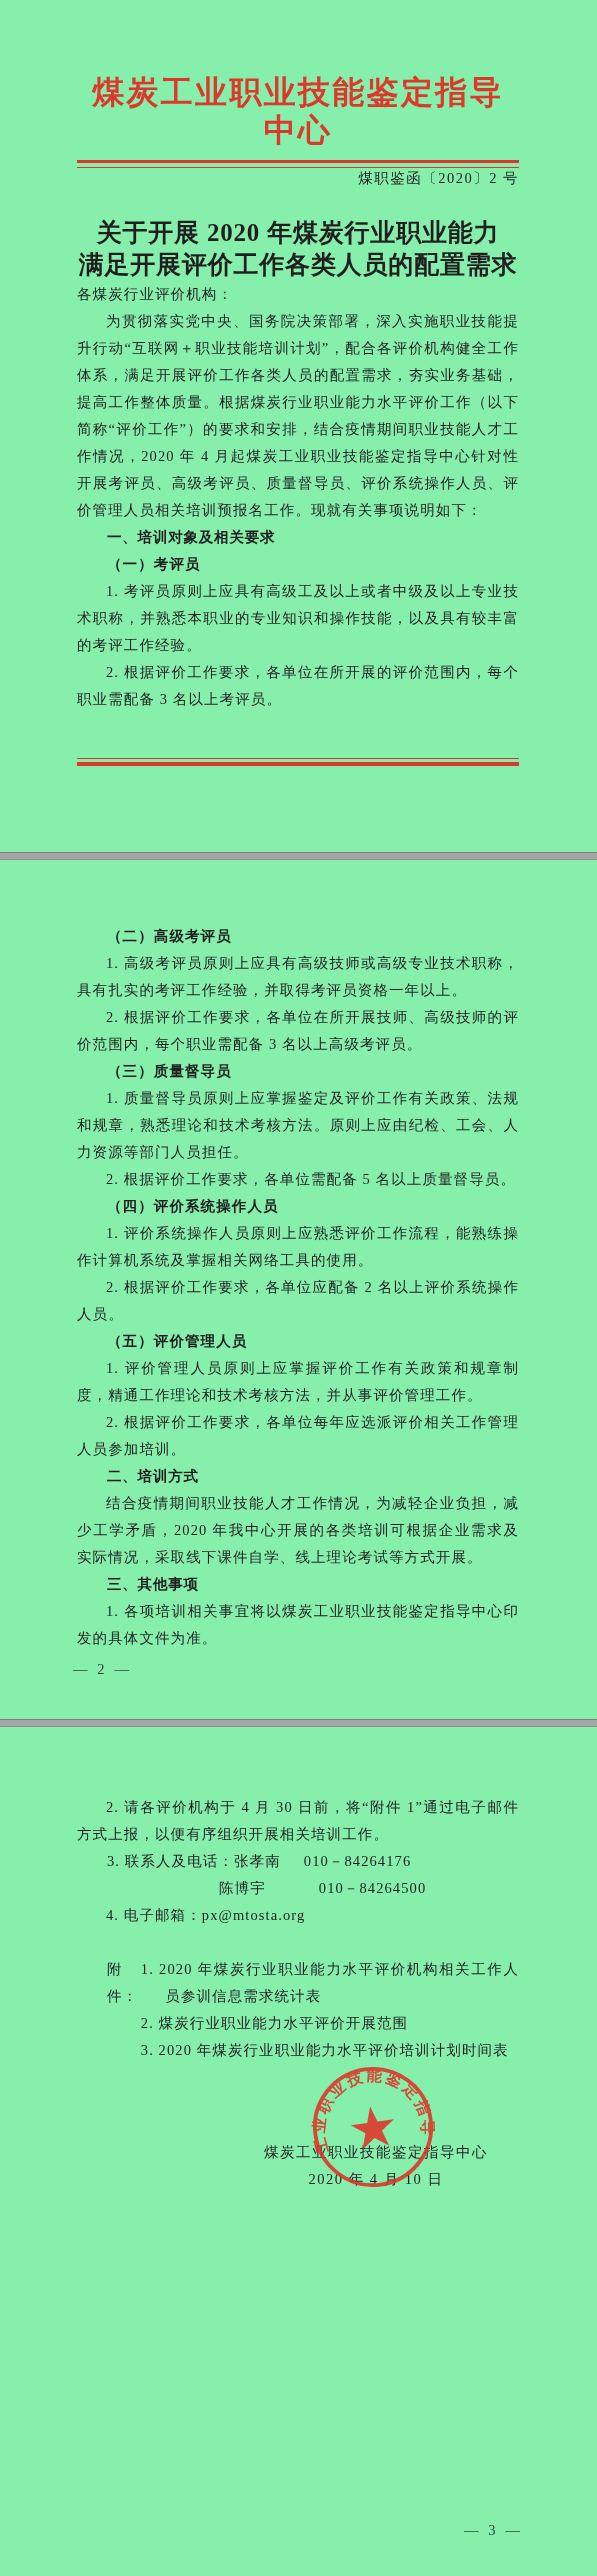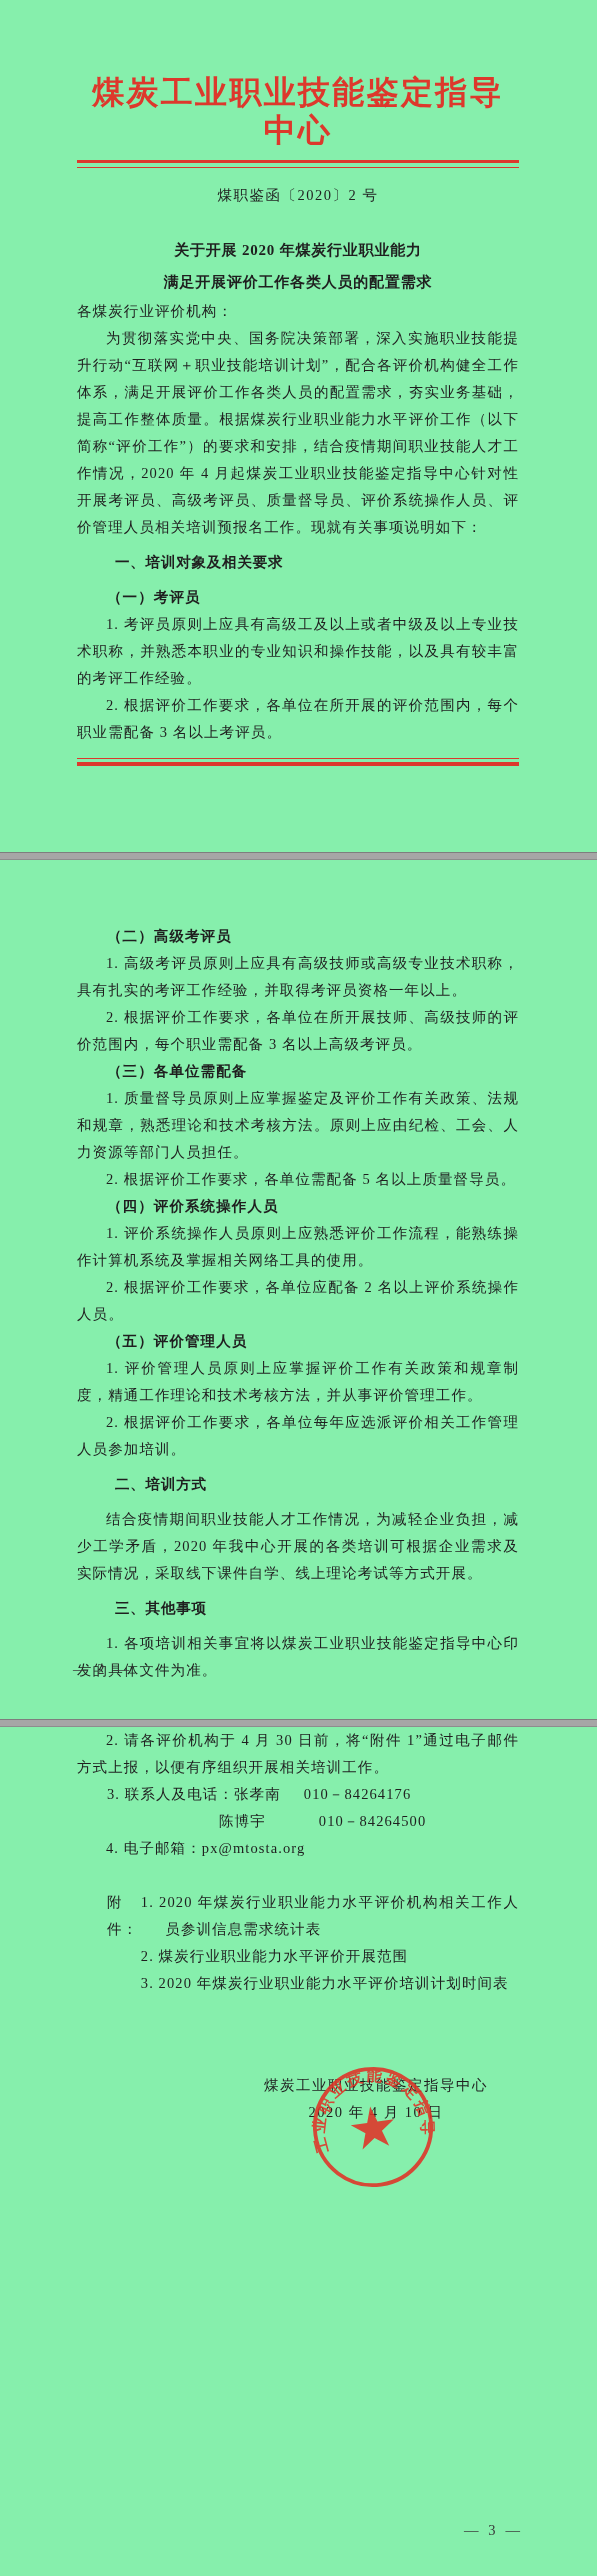--- a/index.html
+++ b/index.html
@@ -7,39 +7,39 @@
   .page{width:598px;position:relative;box-sizing:border-box;background:#86efac;overflow:hidden;}
   .page-inner{padding:0 79px 0 77px;}
   .page1{height:852px;}
   .page2{height:859px;}
   .page3{height:853px;}
   .page-break{height:6.1px;background:#a6a6a6;border-top:0.8px solid #7e7e7e;border-bottom:0.8px solid #8d8d8d;box-sizing:content-box;}
   
   .letterhead{margin:0;padding-top:73px;text-align:center;color:#dd382c;font-size:32px;line-height:38px;font-weight:bold;letter-spacing:2.3px;}
   .rule-thick{height:3.8px;background:#dd382c;margin-top:10.7px;}
   .rule-thin{height:1.5px;background:#dd382c;margin-top:3.1px;}
-  .doc-number{margin-top:17px;text-align:center;font-size:14.5px;letter-spacing:1.5px;line-height:21.4px;}
-  .doc-title{margin:27.5px 0 0 0;text-align:center;font-size:15px;line-height:32px;font-weight:bold;letter-spacing:0.8px;}
+  .doc-number{text-align:right;font-size:14.5px;letter-spacing:1.5px;line-height:21.4px;}
+  .doc-title{margin:27.5px 0 0 0;text-align:center;font-size:25px;line-height:32px;font-weight:bold;letter-spacing:0.8px;}
   
   .body-text{font-size:14.5px;line-height:27px;letter-spacing:1.1px;text-align:justify;}
   .salutation{margin-top:20px;}
   .para{margin:0;text-indent:2em;}
-  .h-num{margin:8px;padding-left:30px;font-family:Liberation Sans, sans-serif;font-weight:bold;letter-spacing:0.8px;}
+  .h-num{margin:0;padding-left:30px;font-family:Liberation Sans, sans-serif;font-weight:bold;letter-spacing:0.8px;}
   .h-sub{margin:0;padding-left:30px;font-weight:bold;}
   
   .footer-rules{position:absolute;left:77px;right:79px;bottom:86px;}
   .frule-thin{height:1.5px;background:#dd382c;}
   .frule-thick{height:3.8px;background:#dd382c;margin-top:3.1px;}
   
   .page-num{position:absolute;bottom:41px;font-size:14.5px;color:#3a3a3a;letter-spacing:3.1px;}
   .page-num.left{left:73px;}
   .page-num.right{right:75px;}
   
   .page2 .page-inner{padding-top:63px;}
-  .page3 .page-inner{}
+  .page3 .page-inner{padding-top:67px;}
   
   .contact-row{display:flex;}
   .contact-row .c-label{padding-left:30px;}
   .contact-row .c-phone{margin-left:23px;}
   .contact-row2{display:flex;margin-left:142px;gap:18px;}
   .contact-row2 .c-phone{margin-left:35px;}
   
   .attachments{display:flex;margin-top:27px;padding-left:30px;}
   .att-items{margin-left:0;}
   .att-item{padding-left:24.5px;text-indent:-24.5px;margin:0;}
@@ -77,21 +77,21 @@
     </div>
   </section>
 
   <div class="page-break"></div>
 
   <section class="page page2">
     <div class="page-inner body-text">
       <p class="h-sub">（二）高级考评员</p>
       <p class="para">1. 高级考评员原则上应具有高级技师或高级专业技术职称，具有扎实的考评工作经验，并取得考评员资格一年以上。</p>
       <p class="para">2. 根据评价工作要求，各单位在所开展技师、高级技师的评价范围内，每个职业需配备 3 名以上高级考评员。</p>
-      <p class="h-sub">（三）各单位需配备</p>
+      <p class="h-sub">（三）质量督导员</p>
       <p class="para">1. 质量督导员原则上应掌握鉴定及评价工作有关政策、法规和规章，熟悉理论和技术考核方法。原则上应由纪检、工会、人力资源等部门人员担任。</p>
       <p class="para">2. 根据评价工作要求，各单位需配备 5 名以上质量督导员。</p>
       <p class="h-sub">（四）评价系统操作人员</p>
       <p class="para">1. 评价系统操作人员原则上应熟悉评价工作流程，能熟练操作计算机系统及掌握相关网络工具的使用。</p>
       <p class="para">2. 根据评价工作要求，各单位应配备 2 名以上评价系统操作人员。</p>
       <p class="h-sub">（五）评价管理人员</p>
       <p class="para">1. 评价管理人员原则上应掌握评价工作有关政策和规章制度，精通工作理论和技术考核方法，并从事评价管理工作。</p>
       <p class="para">2. 根据评价工作要求，各单位每年应选派评价相关工作管理人员参加培训。</p>
       <p class="h-num">二、培训方式</p>
       <p class="para">结合疫情期间职业技能人才工作情况，为减轻企业负担，减少工学矛盾，2020 年我中心开展的各类培训可根据企业需求及实际情况，采取线下课件自学、线上理论考试等方式开展。</p>

